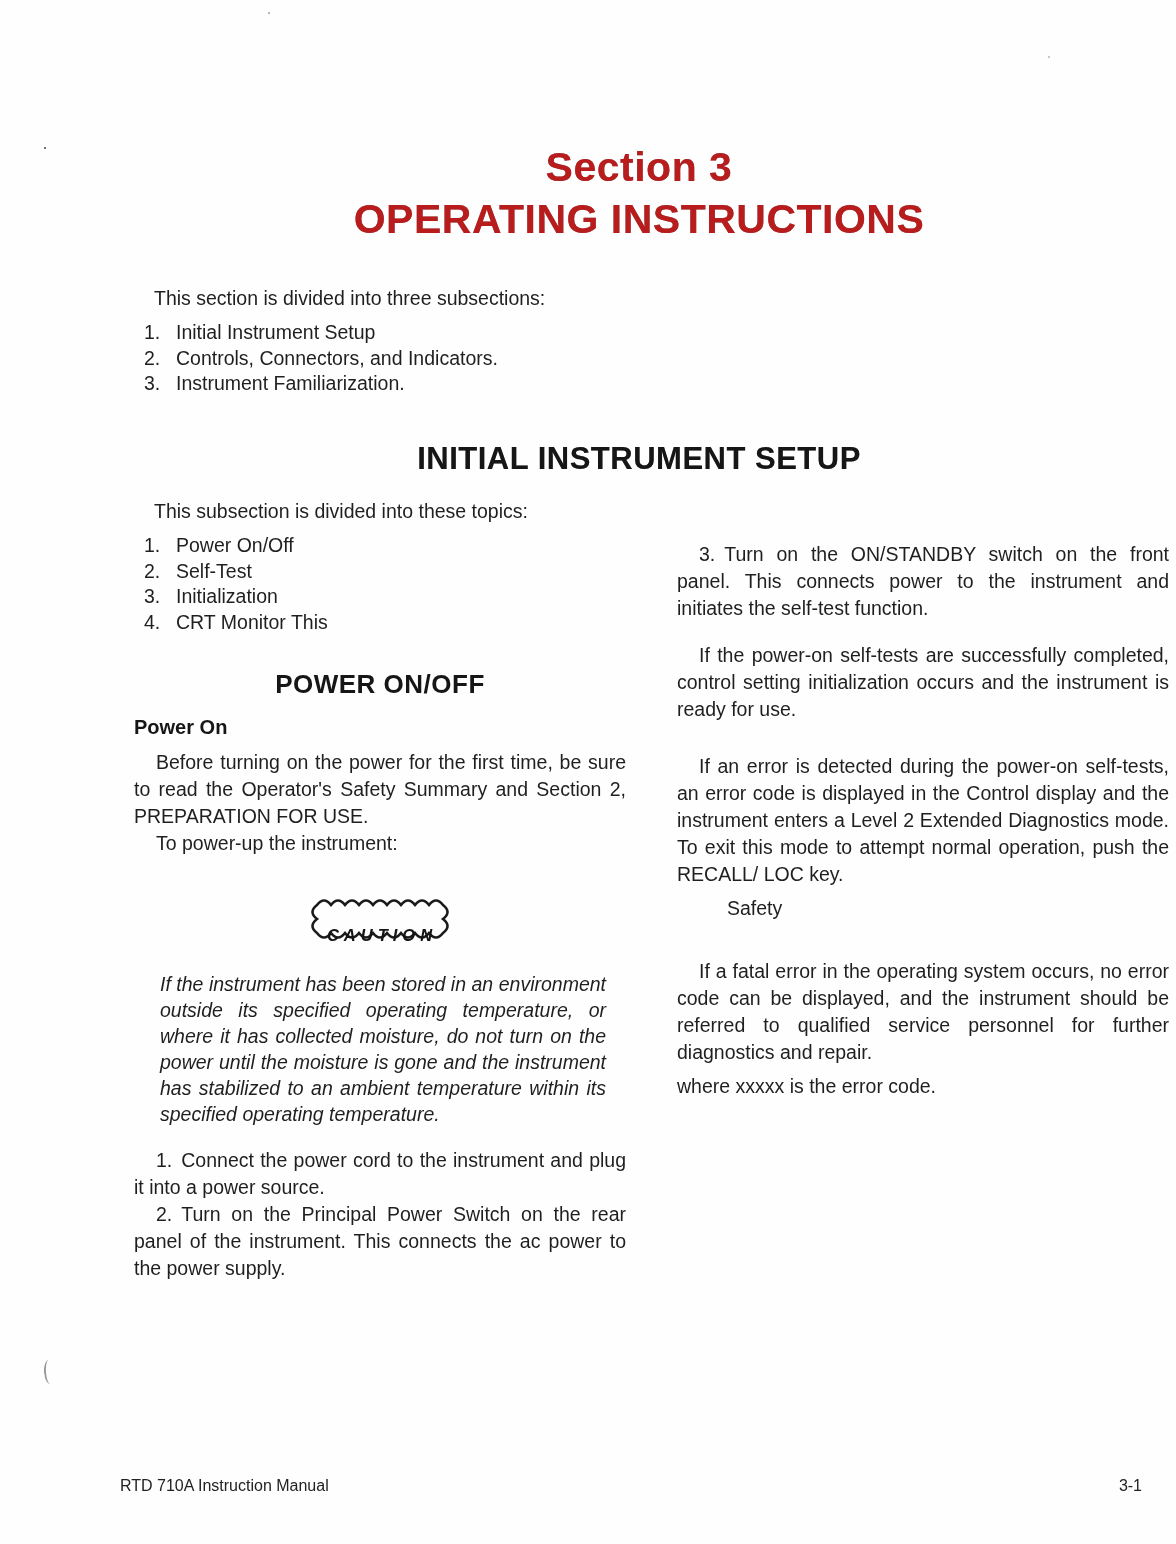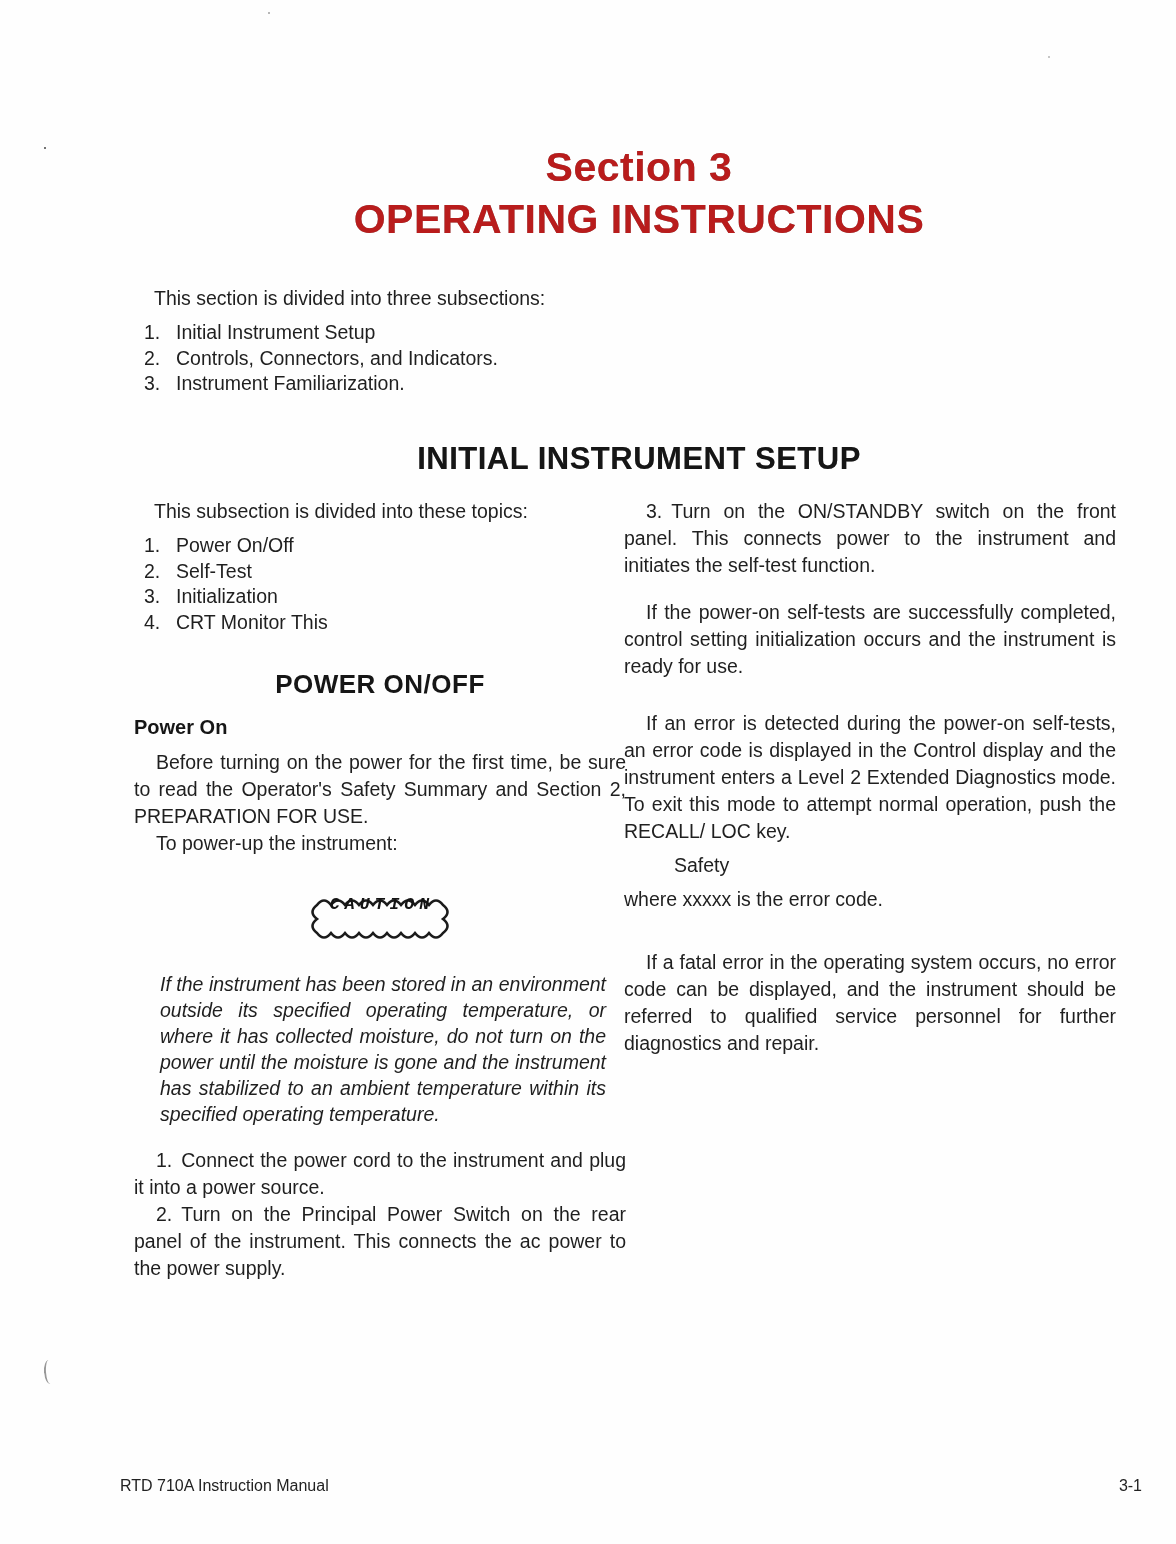--- a/index.html
+++ b/index.html
@@ -30,41 +30,41 @@
   .doc-list .num{width:32px;flex:0 0 32px;}
   
   .setup-heading{
     position:absolute;left:134px;right:32px;top:441px;
     text-align:center;font-size:31px;font-weight:700;color:#161616;
     letter-spacing:0.5px;text-shadow:0 0 0.6px rgba(0,0,0,0.4);
   }
   
   .col{position:absolute;top:498px;width:492px;font-size:19.5px;}
   .col-left{left:134px;}
-  .col-right{left:624px;}
+  .col-right{left:677px;margin-top:43px;}
   .para{
     margin:0;line-height:27px;text-align:justify;
     text-justify:inter-word;
   }
   .indent{text-indent:22px;}
   .num-inline{padding-right:9px;}
   .power-heading{
     margin-top:34px;text-align:center;
     font-size:26px;font-weight:700;color:#161616;
     line-height:30px;letter-spacing:0.5px;
   }
   .sub-heading{
     margin-top:15px;font-size:20px;font-weight:700;line-height:26px;color:#161616;
   }
   .mt8{margin-top:9px;}  .mt20{margin-top:20px;}
   .mt30{margin-top:30px;} .mt32{} .mt36{margin-top:36px;}
   .caution-wrap{
     margin:38px auto 0 auto;
     width:140px;height:50px;position:relative;
-    display:flex;align-items:flex-start;justify-content:center;font-family:Liberation Mono, monospace;
+    display:flex;align-items:flex-end;justify-content:center;
   }
   .caution-wrap svg{position:absolute;inset:0;}
   .caution-word{
     position:relative;
     font-size:16.5px;font-weight:700;font-style:italic;
     letter-spacing:5px;color:#141414;padding-left:4px;
   }
   .caution-text{
     margin:26px 20px 0 26px;
     font-style:italic;line-height:26px;text-align:justify;
@@ -167,23 +167,23 @@
 
   <div class="col col-right">
     <p class="para indent">
       <span class="num-inline">3.</span><span>Turn on the ON/STANDBY switch on the front panel. This connects power to the instrument and initiates the self-test function.</span>
     </p>
 
     <p class="para indent mt20">If the power-on self-tests are successfully completed, control setting initialization occurs and the instrument is ready for use.</p>
     <p class="para indent mt30">If an error is detected during the power-on self-tests, an error code is displayed in the Control display and the instrument enters a Level 2 Extended Diagnostics mode. To exit this mode to attempt normal operation, push the RECALL/ LOC key.</p>
 
     <p class="para error-code">Safety</p>
+    <p class="para indent mt36">If a fatal error in the operating system occurs, no error code can be displayed, and the instrument should be referred to qualified service personnel for further diagnostics and repair.</p>
+
     <p class="para no-indent" style="margin-top:7px;">where xxxxx is the error code.</p>
-
-    <p class="para indent mt36">If a fatal error in the operating system occurs, no error code can be displayed, and the instrument should be referred to qualified service personnel for further diagnostics and repair.</p>
   </div>
 
   <div class="footer">
     <span>RTD 710A Instruction Manual</span>
     <span>3-1</span>
   </div>
 
   <div class="artifact-paren"></div>
   <div class="speck speck1"></div>
   <div class="speck speck2"></div>

